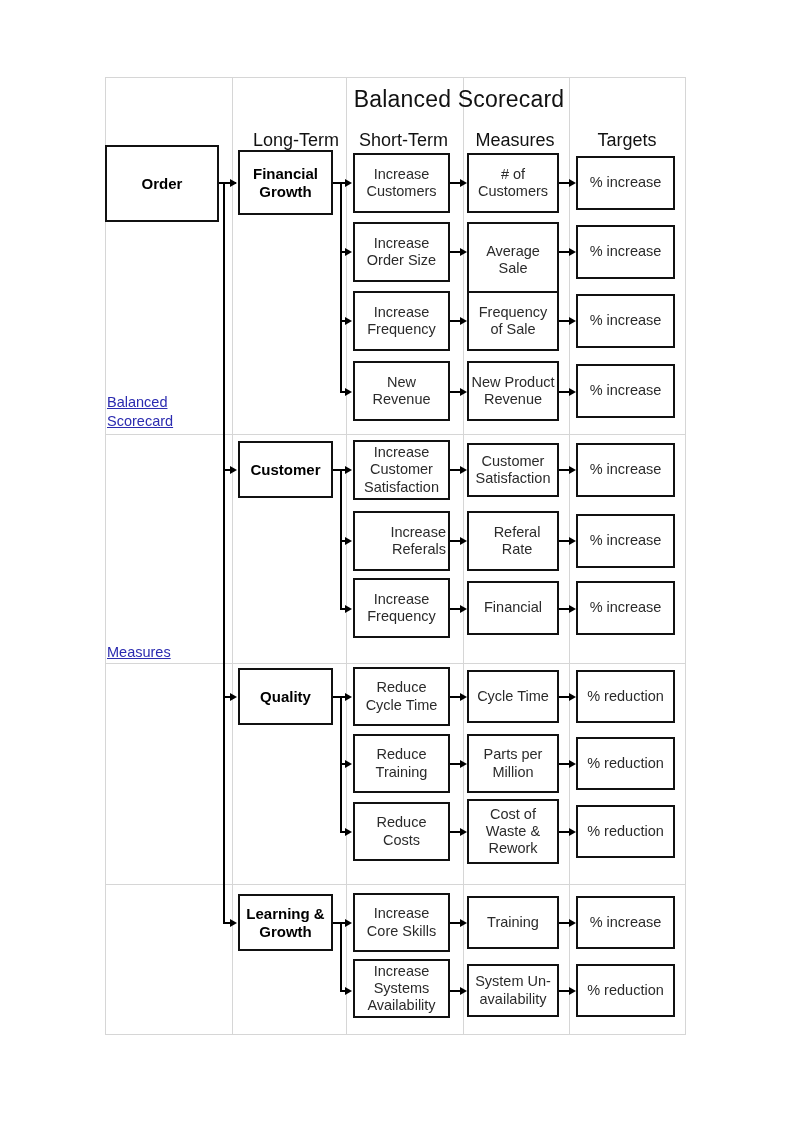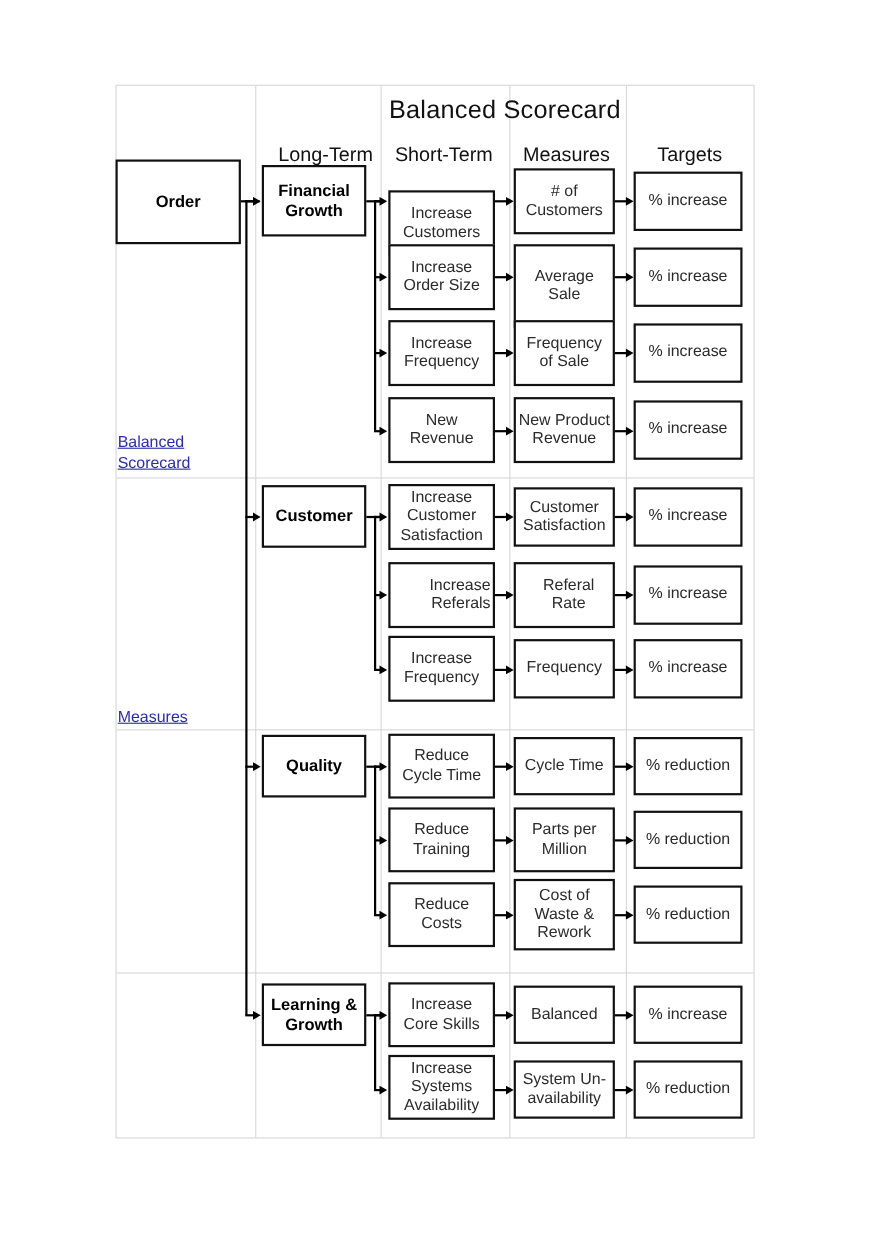--- a/index.html
+++ b/index.html
@@ -169,21 +169,21 @@
 
 <div class="hline" style="left:340px; top:182px; width:7px;"></div>
 <div class="arrowhead" style="left:345px; top:178.5px;"></div>
 <div class="hline" style="left:340px; top:251px; width:7px;"></div>
 <div class="arrowhead" style="left:345px; top:247.5px;"></div>
 <div class="hline" style="left:340px; top:320px; width:7px;"></div>
 <div class="arrowhead" style="left:345px; top:316.5px;"></div>
 <div class="hline" style="left:340px; top:391px; width:7px;"></div>
 <div class="arrowhead" style="left:345px; top:387.5px;"></div>
 
-<div class="node" style="left:353px; top:153px; width:97px; height:60px;margin-top:20px;">Increase Customers</div>
+<div class="node" style="left:353px; top:153px; width:97px; height:60px;">Increase Customers</div>
 <div class="hline" style="left:450px; top:182px; width:12px;"></div>
 <div class="arrowhead" style="left:460px; top:178.5px;"></div>
 <div class="node" style="left:467px; top:153px; width:92px; height:60px;"># of Customers</div>
 <div class="hline" style="left:559px; top:182px; width:12px;"></div>
 <div class="arrowhead" style="left:569px; top:178.5px;"></div>
 <div class="node" style="left:576px; top:156px; width:99px; height:54px;">% increase</div>
 
 <div class="node" style="left:353px; top:222px; width:97px; height:60px;">Increase Order Size</div>
 <div class="hline" style="left:450px; top:251px; width:12px;"></div>
 <div class="arrowhead" style="left:460px; top:247.5px;"></div>
@@ -232,21 +232,21 @@
 <div class="hline" style="left:450px; top:540px; width:12px;"></div>
 <div class="arrowhead" style="left:460px; top:536.5px;"></div>
 <div class="node" style="left:467px; top:511px; width:92px; height:60px;padding-left:10px;">Referal Rate</div>
 <div class="hline" style="left:559px; top:540px; width:12px;"></div>
 <div class="arrowhead" style="left:569px; top:536.5px;"></div>
 <div class="node" style="left:576px; top:514px; width:99px; height:54px;">% increase</div>
 
 <div class="node" style="left:353px; top:578px; width:97px; height:60px;">Increase Frequency</div>
 <div class="hline" style="left:450px; top:608px; width:12px;"></div>
 <div class="arrowhead" style="left:460px; top:604.5px;"></div>
-<div class="node" style="left:467px; top:581px; width:92px; height:54px;">Frequency</div>
+<div class="node" style="left:467px; top:581px; width:92px; height:54px;">Financial</div>
 <div class="hline" style="left:559px; top:608px; width:12px;"></div>
 <div class="arrowhead" style="left:569px; top:604.5px;"></div>
 <div class="node" style="left:576px; top:581px; width:99px; height:54px;">% increase</div>
 
 <div class="node bold" style="left:238px; top:668px; width:95px; height:57px;">Quality</div>
 
 <div class="hline" style="left:333px; top:696px; width:13px;"></div>
 <div class="vline" style="left:340px; top:696px; height:136px;"></div>
 
 <div class="hline" style="left:340px; top:696px; width:7px;"></div>
@@ -286,21 +286,21 @@
 <div class="vline" style="left:340px; top:922px; height:69px;"></div>
 
 <div class="hline" style="left:340px; top:922px; width:7px;"></div>
 <div class="arrowhead" style="left:345px; top:918.5px;"></div>
 <div class="hline" style="left:340px; top:990px; width:7px;"></div>
 <div class="arrowhead" style="left:345px; top:986.5px;"></div>
 
 <div class="node" style="left:353px; top:893px; width:97px; height:59px;">Increase Core Skills</div>
 <div class="hline" style="left:450px; top:922px; width:12px;"></div>
 <div class="arrowhead" style="left:460px; top:918.5px;"></div>
-<div class="node" style="left:467px; top:896px; width:92px; height:53px;">Balanced</div>
+<div class="node" style="left:467px; top:896px; width:92px; height:53px;">Training</div>
 <div class="hline" style="left:559px; top:922px; width:12px;"></div>
 <div class="arrowhead" style="left:569px; top:918.5px;"></div>
 <div class="node" style="left:576px; top:896px; width:99px; height:53px;">% increase</div>
 
 <div class="node" style="left:353px; top:959px; width:97px; height:59px;">Increase Systems Availability</div>
 <div class="hline" style="left:450px; top:990px; width:12px;"></div>
 <div class="arrowhead" style="left:460px; top:986.5px;"></div>
 <div class="node" style="left:467px; top:964px; width:92px; height:53px;">System Un-availability</div>
 <div class="hline" style="left:559px; top:990px; width:12px;"></div>
 <div class="arrowhead" style="left:569px; top:986.5px;"></div>

